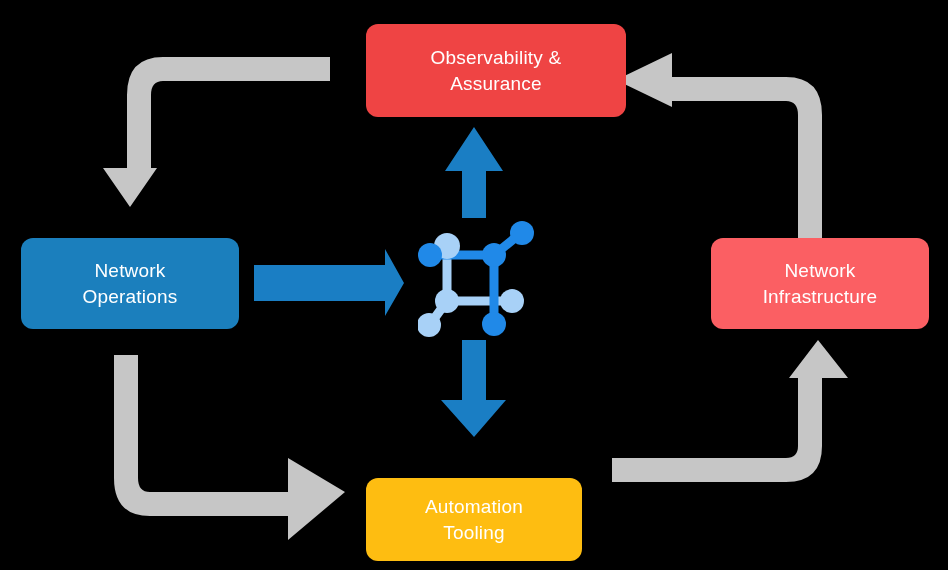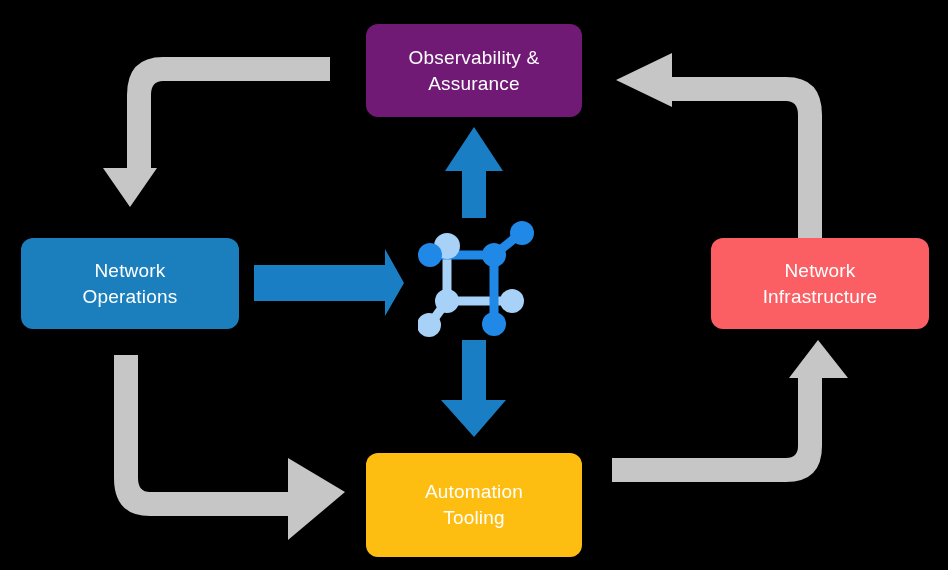--- a/index.html
+++ b/index.html
@@ -29,33 +29,33 @@
     color: #ffffff;
     font-size: 19px;
     font-weight: 400;
     line-height: 1.35;
     letter-spacing: 0.2px;
     box-sizing: border-box;
     padding: 6px 10px;
     white-space: pre-line;
   }
   #box-observability {
-    left: 366px; top: 24px; width: 216px; height: 93px;
-    background: #701a75;
+    left: 366px; top: 24px; width: 260px; height: 93px;
+    background: #ef4444;
   }
   #box-network-operations {
     left: 21px; top: 238px; width: 218px; height: 91px;
     background: #1b7fbd;
   }
   #box-network-infrastructure {
     left: 711px; top: 238px; width: 218px; height: 91px;
     background: #fb5f63;
   }
   #box-automation-tooling {
-    left: 366px; top: 453px; width: 216px; height: 104px;
+    left: 366px; top: 478px; width: 216px; height: 83px;
     background: #febd11;
   }
   .svg-layer {
     position: absolute;
     left: 0; top: 0;
     width: 948px;
     height: 570px;
   }
   #center-icon {
     position: absolute;

